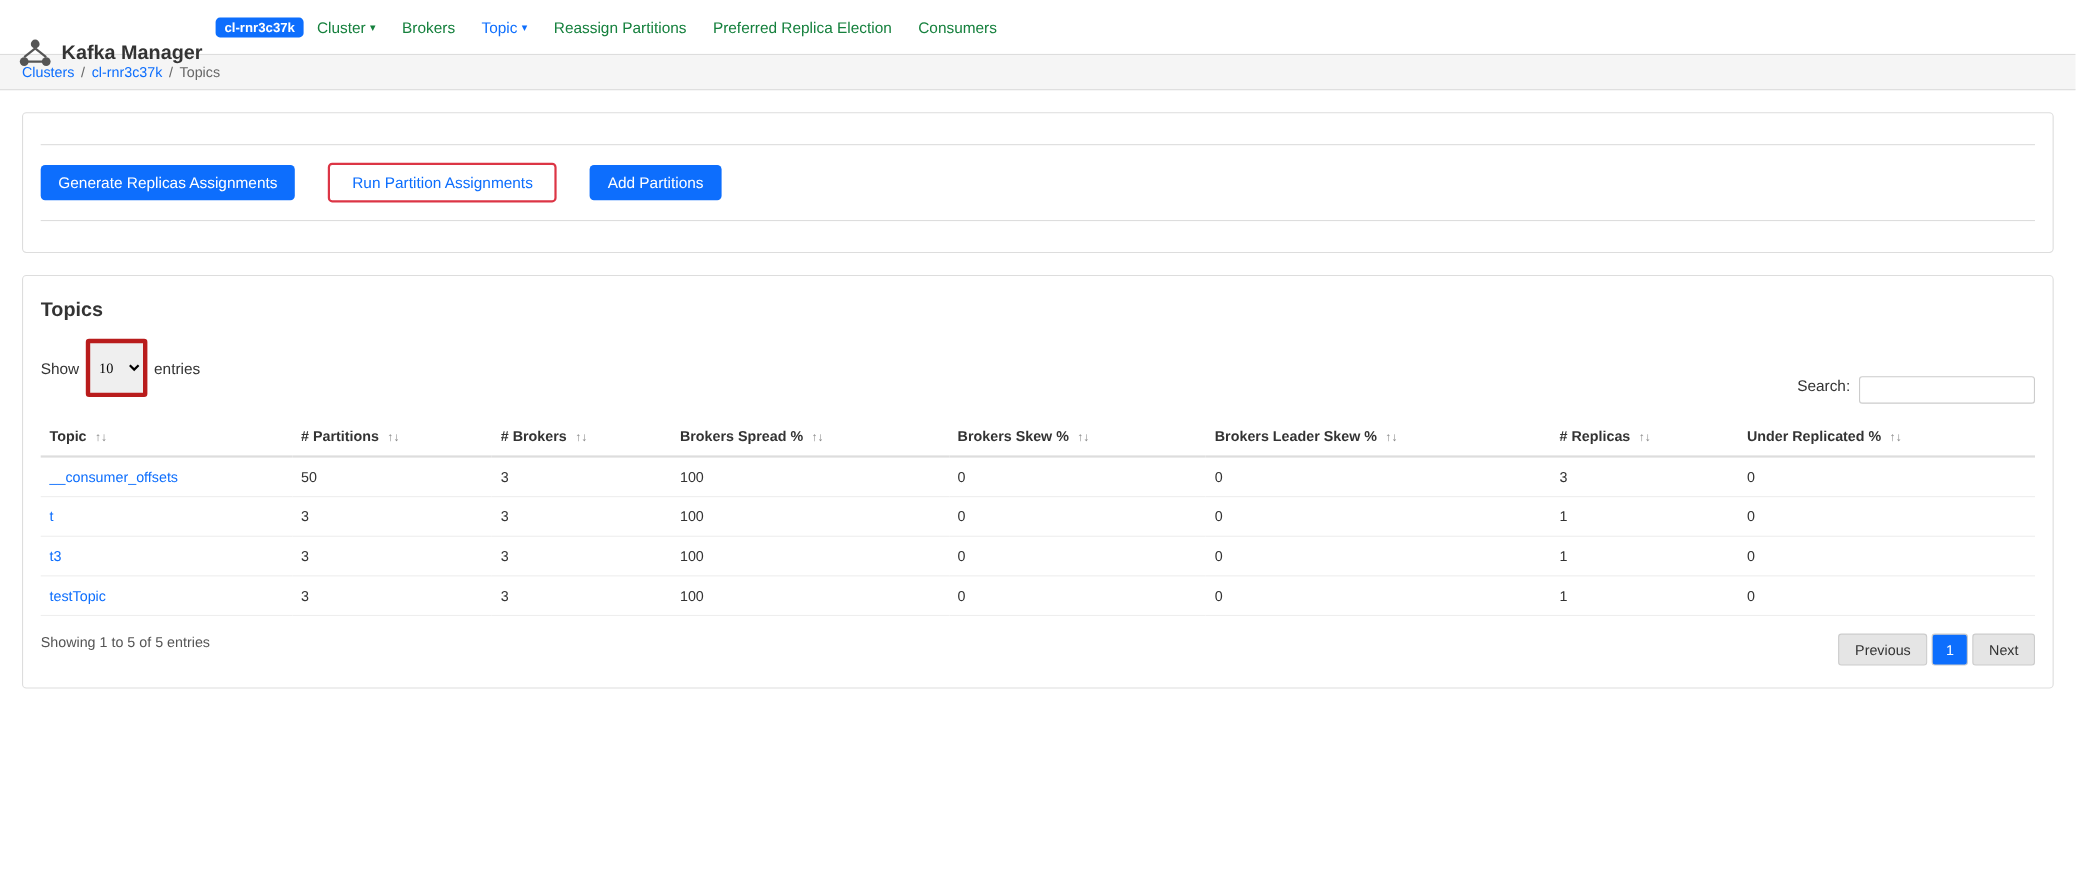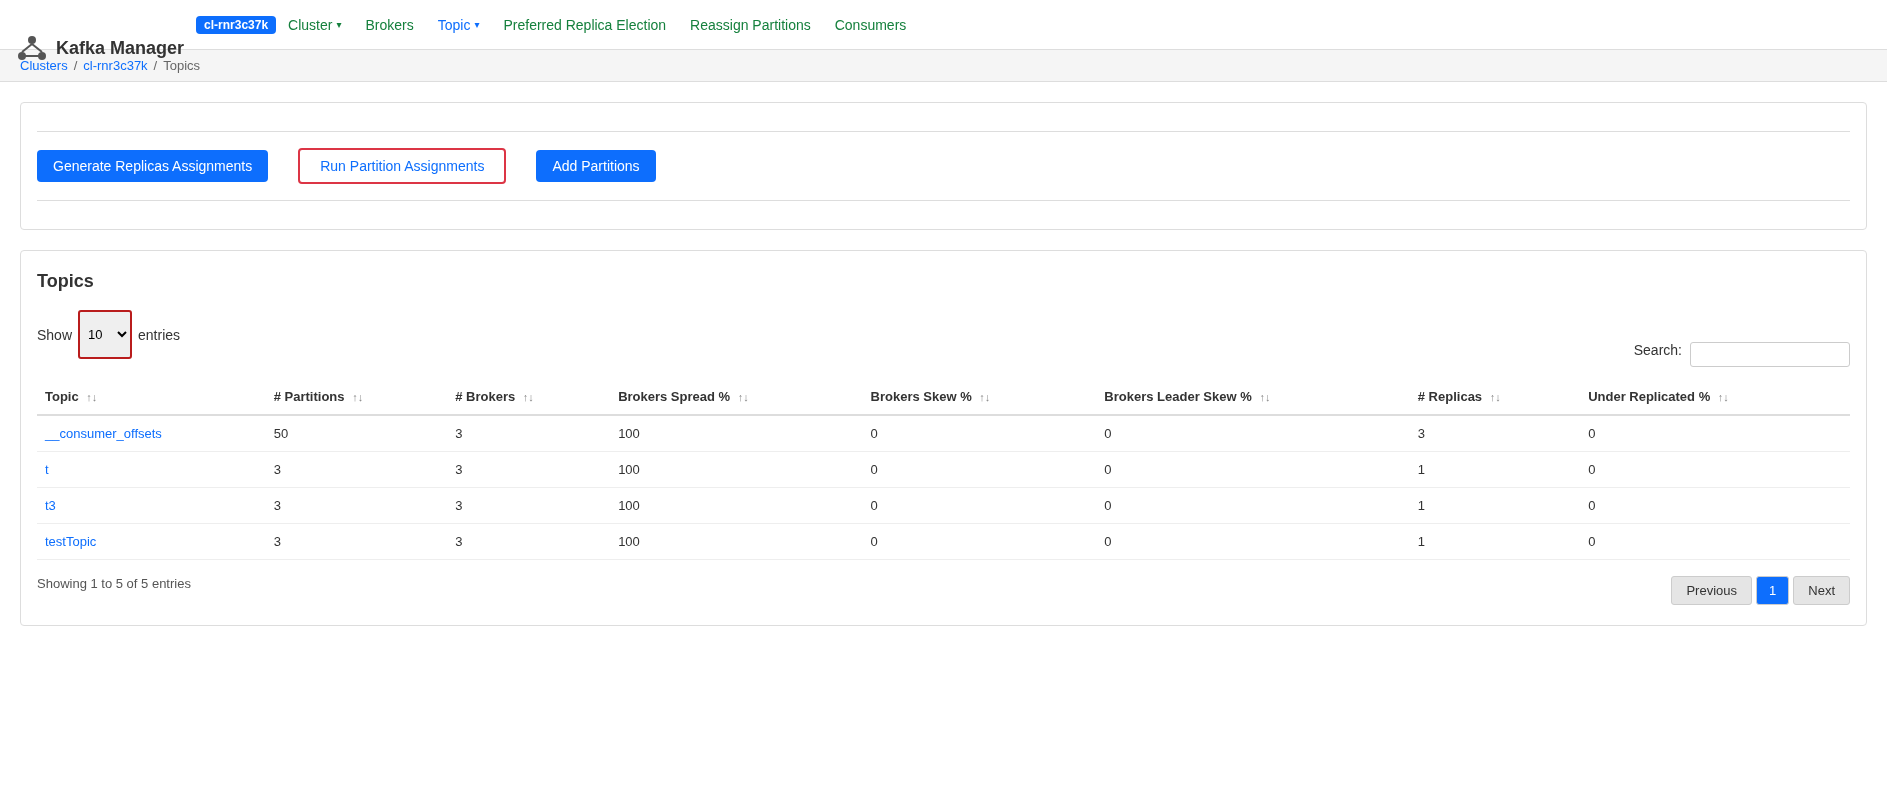--- a/index.html
+++ b/index.html
@@ -51,21 +51,21 @@
     .btn-primary { background: #0d6efd; color: #fff; }
     .ops-row { display: flex; align-items: center; gap: 30px; padding: 8px 0; }
 
     
     .table-controls {
       display: flex; align-items: center; justify-content: space-between;
       margin-bottom: 12px;
     }
     .show-entries { display: flex; align-items: center; gap: 6px; }
     .show-entries select {
-      border: 2px solid #b91c1c; border-radius: 3px; padding: 14px 4px; font-size: 13px;
+      border: 4px solid #b91c1c; border-radius: 3px; padding: 14px 4px; font-size: 13px; font-family: Liberation Serif, serif;
     }
     .search-box { display: flex; align-items: flex-start; gap: 8px; margin-top: 40px; }
     .search-box input {
       border: 1px solid #ccc; border-radius: 3px; padding: 4px 8px; font-size: 13px; width: 160px;
     }
 
     table { width: 100%; border-collapse: collapse; font-size: 13px; }
     thead tr { border-bottom: 2px solid #ddd; }
     th {
       padding: 10px 8px; text-align: left; font-weight: 600; color: #333;
@@ -116,24 +116,24 @@
     <span class="caret">▾</span>
   </div>
   <div class="nav-item">
     <span>Brokers</span>
   </div>
   <div class="nav-item active">
     <span>Topic</span>
     <span class="caret">▾</span>
   </div>
   <div class="nav-item">
+    <span>Reassign Partitions</span>
+  </div>
+  <div class="nav-item">
     <span>Preferred Replica Election</span>
-  </div>
-  <div class="nav-item">
-    <span>Reassign Partitions</span>
   </div>
   <div class="nav-item">
     <span>Consumers</span>
   </div>
 </nav>
 
 <div class="breadcrumb-bar">
   <a class="breadcrumb-link">Clusters</a>
   <span class="breadcrumb-sep">/</span>
   <a class="breadcrumb-link">cl-rnr3c37k</a>

